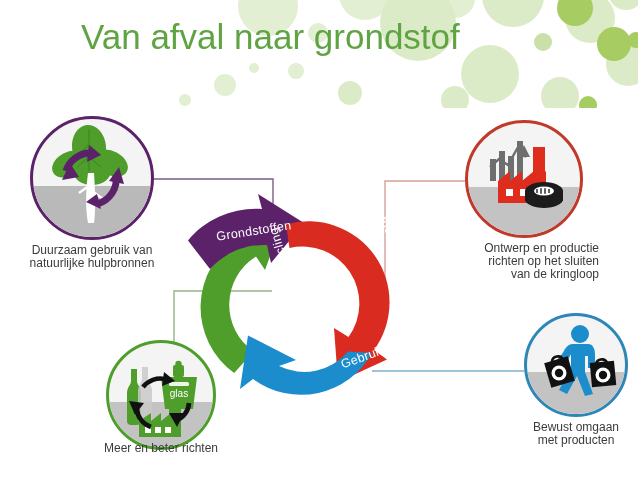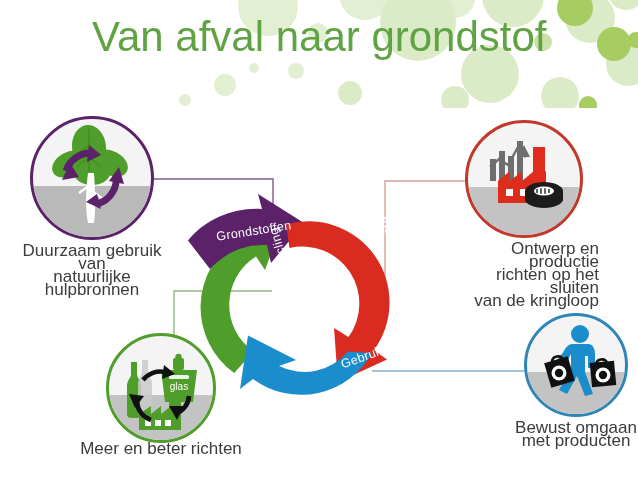--- a/index.html
+++ b/index.html
@@ -28,23 +28,23 @@
   #header-band {
     position: absolute;
     left: 0; top: 0;
     width: 638px;
     height: 108px;
     overflow: hidden;
   }
 
   #slide-title {
     position: absolute;
-    left: 92px;
+    left: 81px;
     top: 14px;
-    font-size: 42px;
+    font-size: 35px;
     line-height: 46px;
     color: #5FA343;
     font-family: "Liberation Sans", sans-serif;
     font-weight: 400;
     letter-spacing: 0px;
     white-space: nowrap;
     z-index: 6;
   }
 
   
@@ -75,21 +75,21 @@
     height: 43%;
     background: #b9b9b9;
   }
   .node-ground.light {
     background: #c3c3c3;
   }
   .node-label {
     position: absolute;
     text-align: center;
     color: #3b3b3b;
-    font-size: 17px;
+    font-size: 12px;
     line-height: 13px;
     font-family: "Liberation Sans", sans-serif;
     white-space: pre-line;
   }
 
   .connector {
     position: absolute;
   }
 
   
@@ -333,21 +333,21 @@
             <circle cx="76" cy="59" r="7.5" fill="#ffffff"></circle>
             <circle cx="76" cy="59" r="4.2" fill="#111111"></circle>
           </g>
         </svg>
       </div>
       <div class="node-label" style="left:-16px; top:108px; width:136px;">Bewust omgaan
 met producten</div>
     </div>
 
     <div class="node" style="left:106px; top:220px; width:110px; height:110px;">
-      <div class="node-disc" style="left:0;top:5px;width:110px;height:110px;border:3px solid #4F9E2B;">
+      <div class="node-disc" style="left:0;top:12px;width:110px;height:110px;border:3px solid #4F9E2B;">
         <div class="node-ground light"></div>
         <svg style="position:absolute;left:0;top:0;" width="104" height="104" viewBox="0 0 104 104">
 
           <g fill="#4F9E2B">
             <path d="M22 26 L28 26 L28 38 C28 42 32 44 32 50 L32 78 C32 81 30 82 27 82
                      L23 82 C20 82 18 81 18 78 L18 50 C18 44 22 42 22 38 Z"></path>
           </g>
           <g fill="#c9c9c9">
             <path d="M33 24 L39 24 L39 36 C39 40 43 42 43 48 L43 76 C43 79 41 80 38 80
                      L34 80 C31 80 29 79 29 76 L29 48 C29 42 33 40 33 36 Z" opacity="0.85"></path>

